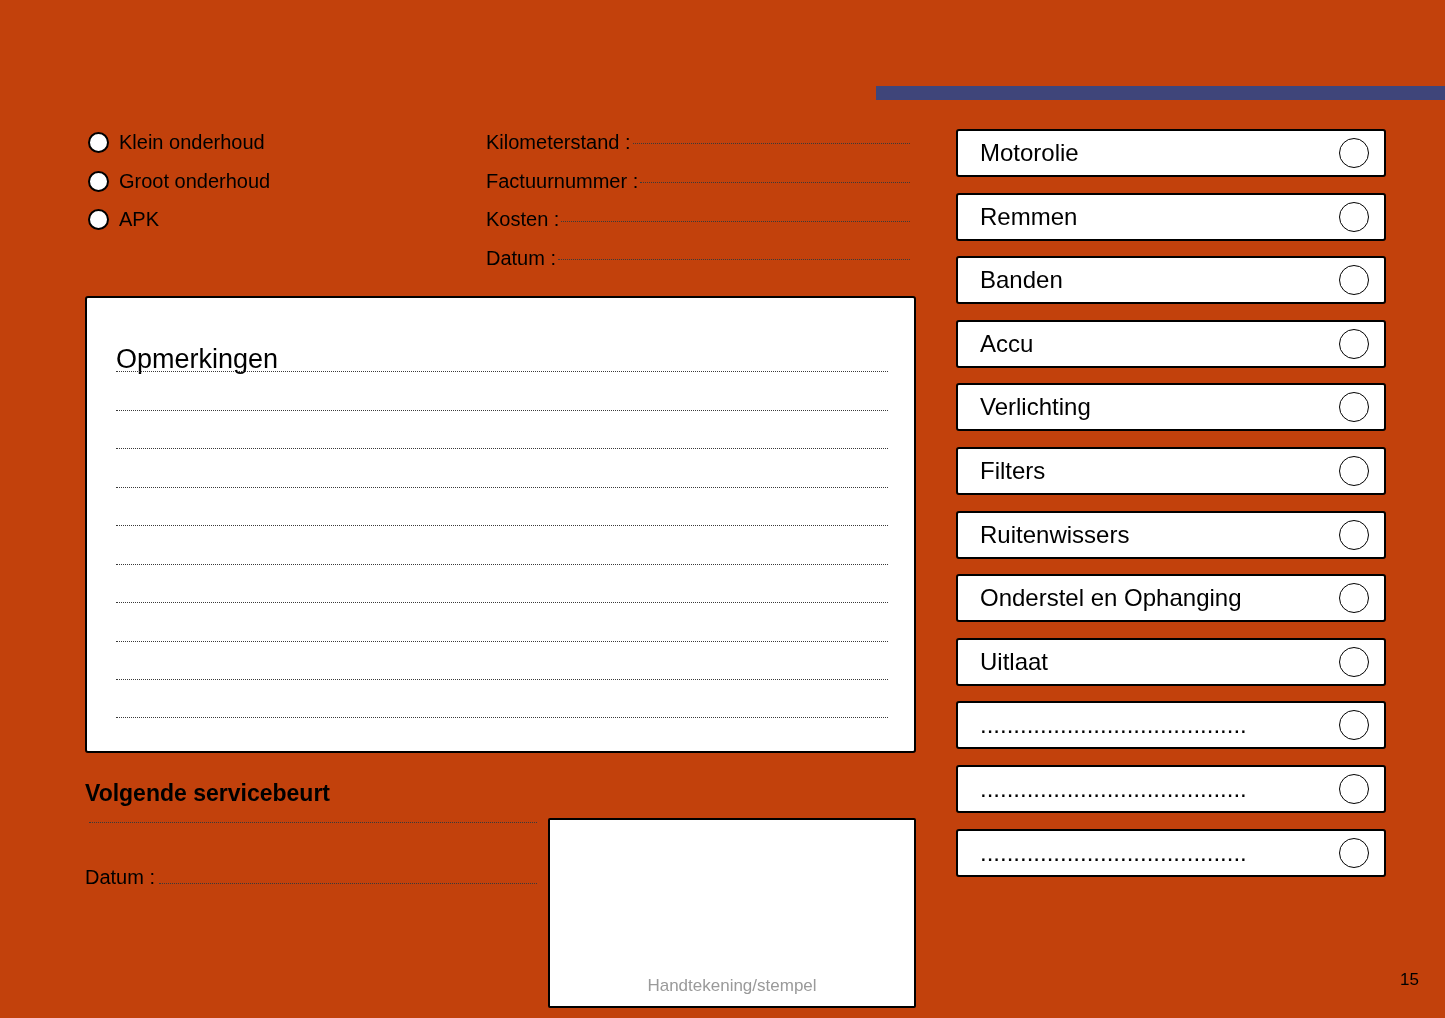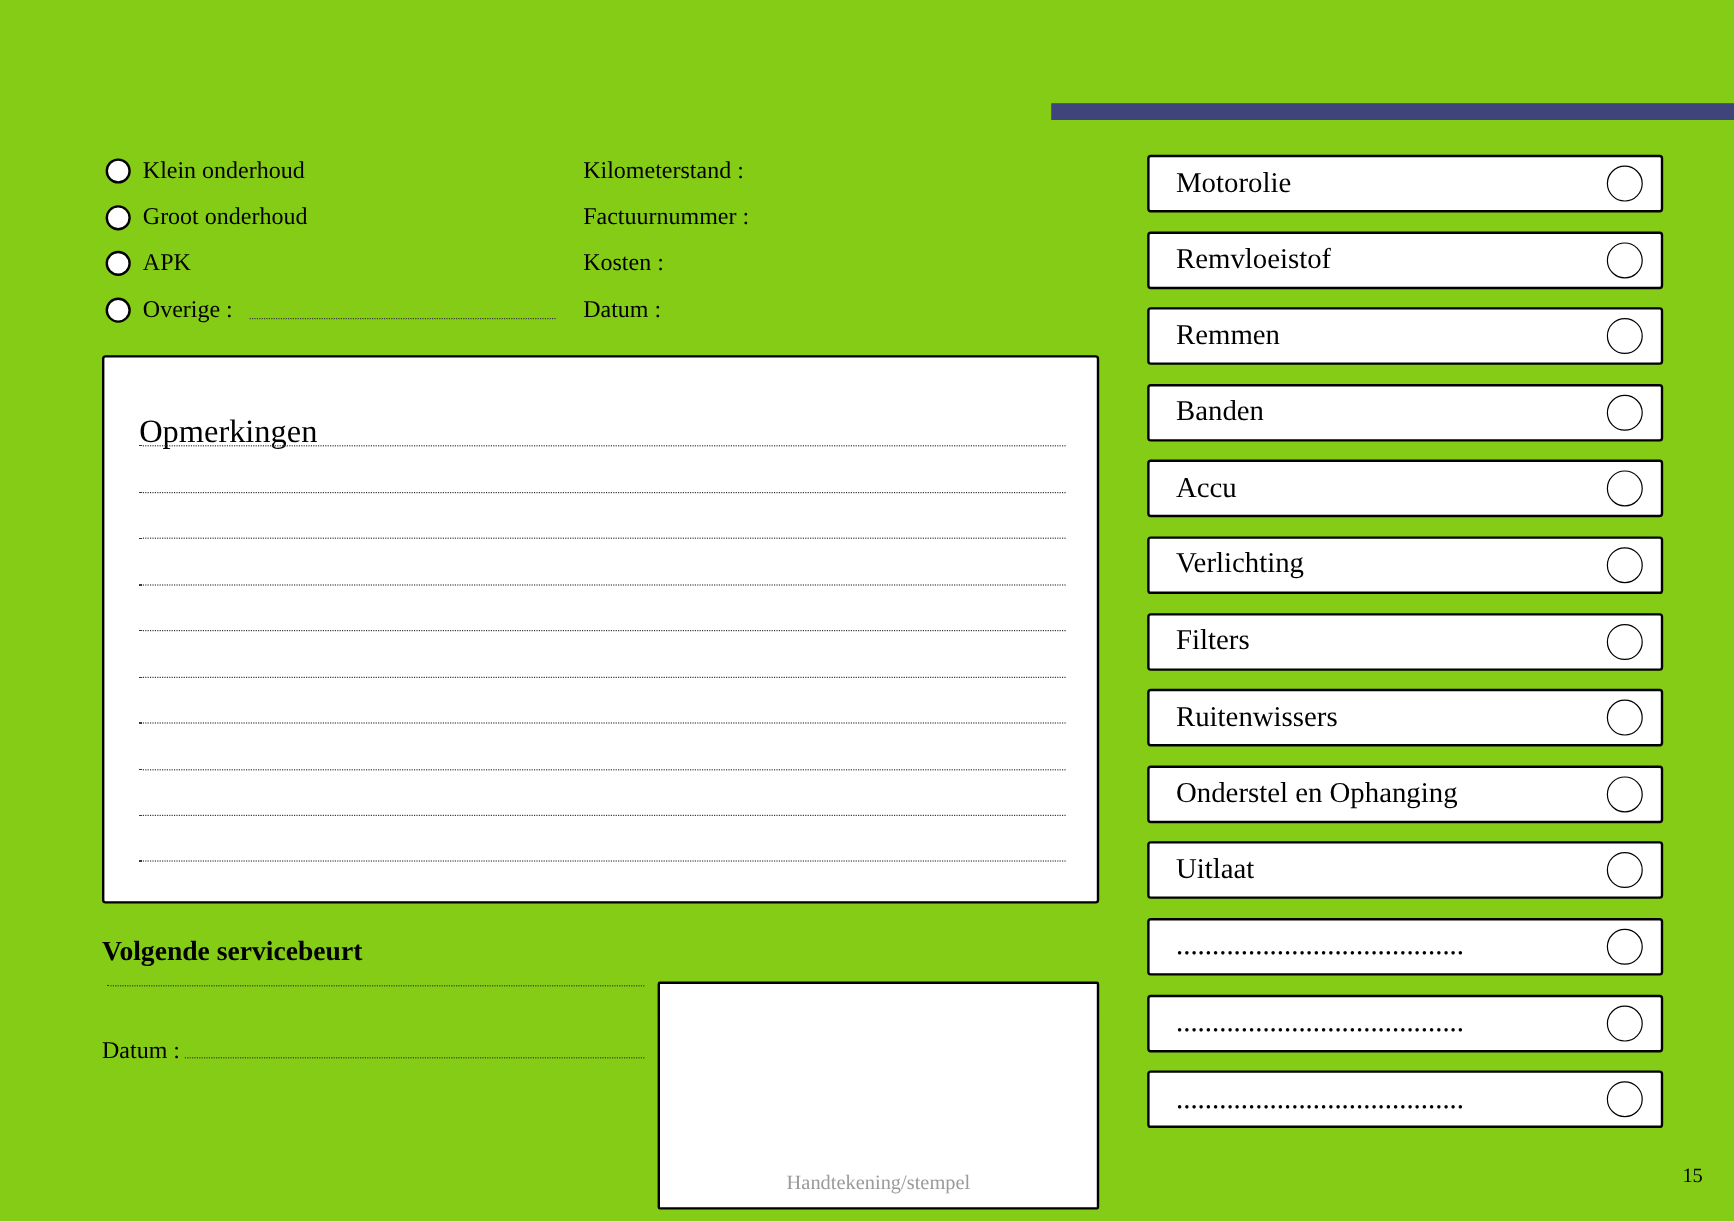--- a/index.html
+++ b/index.html
@@ -1,41 +1,41 @@
 <!DOCTYPE html>
 <html><head>
 <meta charset="utf-8">
 <style>
   * { box-sizing: border-box; }
   html, body { margin: 0; padding: 0; background: #ffffff; }
   .page {
     position: relative;
     width: 1445px;
     height: 1018px;
-    background: #84cc16;
-    font-family: Liberation Serif, serif;
+    background: #c2410c;
+    font-family: Liberation Sans, sans-serif;
     color: #000;
     overflow: hidden;
   }
   .accent-bar {
     position: absolute;
     left: 876px;
     top: 86px;
     right: 0;
     height: 14px;
     background: #3f457a;
   }
   
   .radio-group { position: absolute; left: 88px; top: 123px; width: 375px; }
   .radio-row { display: flex; align-items: center; height: 38.7px; gap: 10px; font-size: 20px; }
   .radio-circle { width: 21px; height: 21px; border: 2.4px solid #000; border-radius: 50%; flex: 0 0 auto; background: #fff; }
   .radio-row .fill { flex: 1; height: 0; border-bottom: 1.6px dotted #3a3a3a; margin-left: 4px; transform: translateY(7px); }
   
   .fields { position: absolute; left: 486px; top: 123px; width: 424px; }
-  .field-row { display: flex; align-items: flex-start; height: 38.7px; font-size: 20px; flex-direction: column; }
+  .field-row { display: flex; align-items: center; height: 38.7px; font-size: 20px; }
   .field-row .flabel { line-height: 38.7px; white-space: nowrap; }
   .field-row .fill { flex: 1; height: 4px; border-bottom: 1.6px dotted #3a3a3a; margin-left: 2px; }
   
   .remarks { position: absolute; left: 85px; top: 296px; width: 831px; height: 457px; border: 2px solid #000; border-radius: 3px; background: #fff; }
   .remarks-title { position: absolute; left: 29px; top: 18px; font-size: 27px; margin-top: 28px; }
   .remarks-lines { position: absolute; left: 29px; right: 26px; top: 36px; }
   .remarks-line { height: 38.45px; border-bottom: 1.5px dotted #3a3a3a; }
   
   .next-service { position: absolute; left: 85px; top: 780px; width: 452px; }
   .ns-title { font-size: 23px; font-weight: bold; margin-bottom: 12px; }
@@ -65,25 +65,20 @@
       <span class="radio-circle"></span>
       <span class="rlabel">Klein onderhoud</span>
     </div>
     <div class="radio-row">
       <span class="radio-circle"></span>
       <span class="rlabel">Groot onderhoud</span>
     </div>
     <div class="radio-row">
       <span class="radio-circle"></span>
       <span class="rlabel">APK</span>
-    </div>
-    <div class="radio-row">
-      <span class="radio-circle"></span>
-      <span class="rlabel">Overige :</span>
-      <span class="fill"></span>
     </div>
   </div>
 
   <div class="fields">
     <div class="field-row">
       <span class="flabel">Kilometerstand :</span>
       <span class="fill"></span>
     </div>
     <div class="field-row">
       <span class="flabel">Factuurnummer :</span>
@@ -129,24 +124,20 @@
   <div class="signature">
     <div class="signature-label">Handtekening/stempel</div>
   </div>
 
   <div class="checklist">
     <div class="check-row">
       <span class="check-label">Motorolie</span>
       <span class="check-circle"></span>
     </div>
     <div class="check-row">
-      <span class="check-label">Remvloeistof</span>
-      <span class="check-circle"></span>
-    </div>
-    <div class="check-row">
       <span class="check-label">Remmen</span>
       <span class="check-circle"></span>
     </div>
     <div class="check-row">
       <span class="check-label">Banden</span>
       <span class="check-circle"></span>
     </div>
     <div class="check-row">
       <span class="check-label">Accu</span>
       <span class="check-circle"></span>

